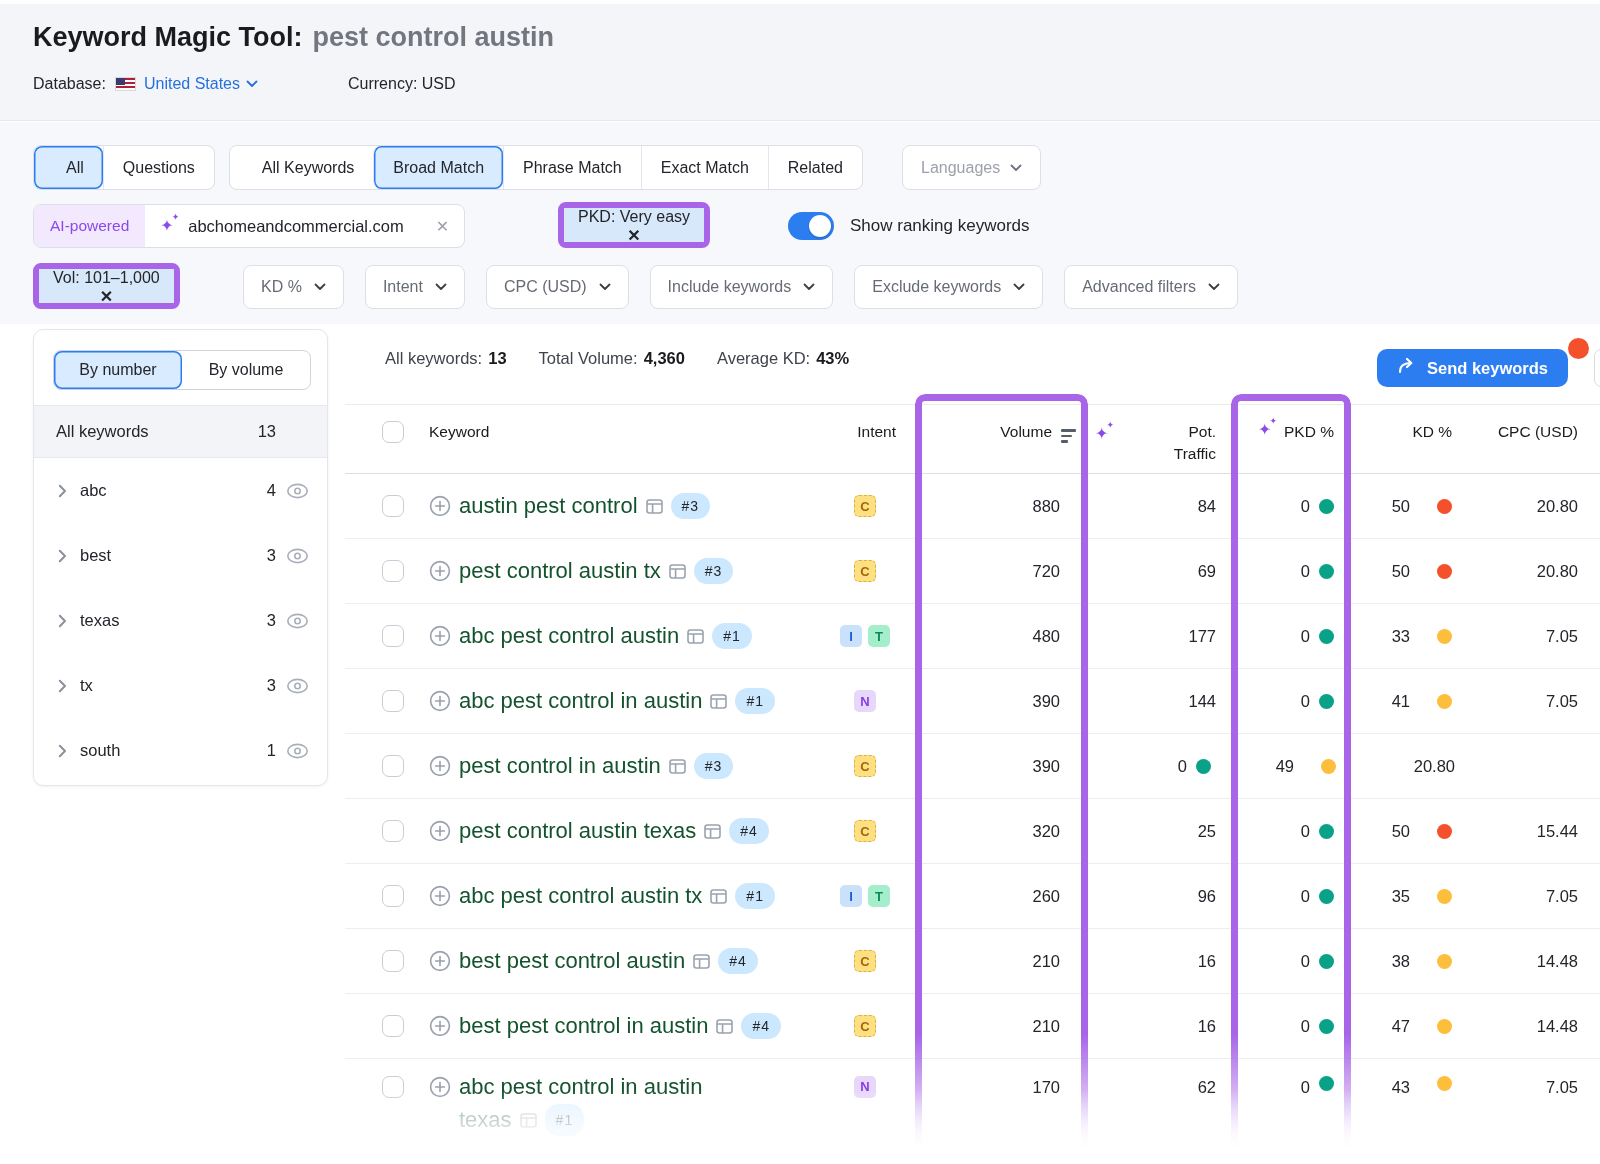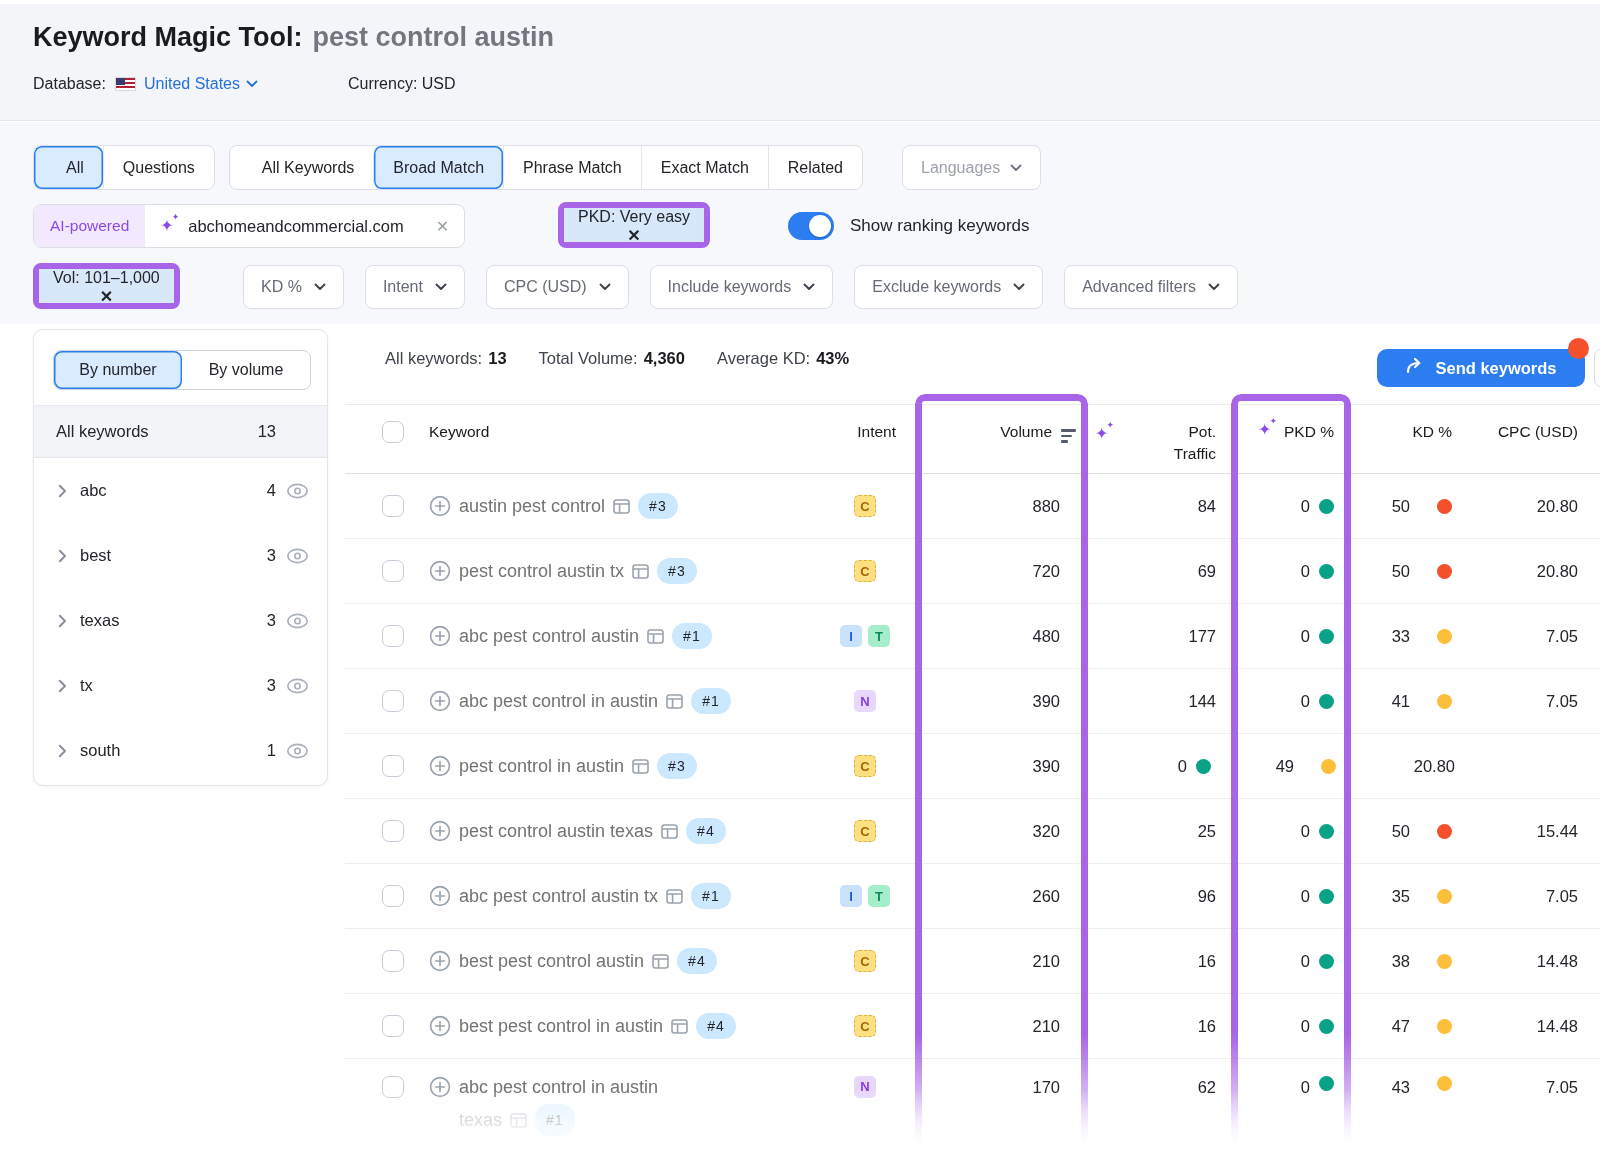--- a/index.html
+++ b/index.html
@@ -65,21 +65,21 @@
   .all-kw-band { position:absolute; left:0; top:75px; width:293px; height:53px; background:#F3F4F8; border-top:1px solid #E7E9EE; border-bottom:1px solid #E7E9EE; display:flex; align-items:center; justify-content:space-between; padding:0 51px 0 22px; font-size:16.5px; color:#23252B; }
   .groups { position:absolute; left:0; top:128px; width:293px; }
   .group-row { height:65px; display:flex; align-items:center; padding:0 18px 0 24px; cursor:pointer; }
   .group-row .g-label { margin-left:13px; font-size:16.5px; color:#23252B; flex:1; }
   .group-row .g-count { font-size:16.5px; color:#23252B; text-align:right; min-width:20px; }
   .group-row .g-eye { margin-left:10px; display:flex; }
 
   
   .stats-row { position:absolute; left:385px; top:345px; display:flex; gap:32px; font-size:16.5px; color:#3F434C; }
   .stats-row b { color:#1A1B1E; margin-left:6px; }
-  .send-btn { position:absolute; left:1377px; top:345px; width:208px; height:38px; background:#2C7DF0; border-radius:10px; display:flex; align-items:center; justify-content:center; gap:10px; color:#fff; font-size:16.5px; font-weight:bold; cursor:pointer; }
+  .send-btn { position:absolute; left:1377px; top:345px; width:191px; height:38px; background:#2C7DF0; border-radius:10px; display:flex; align-items:center; justify-content:center; gap:10px; color:#fff; font-size:16.5px; font-weight:bold; cursor:pointer; }
   .send-badge { position:absolute; left:1568px; top:334px; width:21px; height:21px; border-radius:50%; background:#F4502C; z-index:6; }
   .sliver-btn { position:absolute; left:1594px; top:345px; width:14px; height:38px; background:#fff; border:1px solid #D9DCE3; border-radius:8px; }
 
   
   .table-wrap { position:absolute; left:345px; top:400px; width:1255px; }
   .thead-row, .trow { display:grid; grid-template-columns:75px 410px 70px 181px 140px 123px 116px 123px; }
   .thead-row { height:70px; border-top:1px solid #E9EBEF; border-bottom:1px solid #DCDFE5; position:relative; font-size:15.5px; font-weight:500; color:#1A1B1E; }
   .hcell { display:flex; align-items:flex-start; padding-top:16px; line-height:22px; }
   .hcell.right { justify-content:flex-end; }
   .vol-hbg { position:absolute; left:577px; top:0; width:159px; height:69px; background:#E3E5EA; z-index:-1; }
@@ -90,21 +90,21 @@
   .sort-icon i:nth-child(1){width:15px;} .sort-icon i:nth-child(2){width:11px;} .sort-icon i:nth-child(3){width:7px;}
   .pot-head { text-align:right; }
 
   .trow { height:65px; border-bottom:1px solid #ECEEF2; background:#fff; }
   .cell { display:flex; align-items:center; }
   .cell.right { justify-content:flex-end; font-size:16.5px; color:#23252B; }
   .c-check { padding-left:37px; }
   .checkbox { width:22px; height:22px; border:1.5px solid #C7CCD6; border-radius:7px; background:#fff; cursor:pointer; flex:none; }
   .c-keyword { padding-left:9px; gap:8px; align-items:center; }
   .plus-icon { display:flex; flex:none; cursor:pointer; }
-  .kw-link { color:#737373; font-size:18px; text-decoration:none; cursor:pointer; white-space:nowrap; }
+  .kw-link { color:#14532d; font-size:22px; text-decoration:none; cursor:pointer; white-space:nowrap; }
   .serp-icon { display:flex; flex:none; cursor:pointer; }
   .pos-pill { background:#CBE8FF; color:#23252B; border-radius:14px; padding:5px 11px; font-size:14px; letter-spacing:1px; white-space:nowrap; }
   .c-intent { justify-content:center; gap:6px; }
   .intent-badge { width:22px; height:22px; border-radius:5px; display:flex; align-items:center; justify-content:center; font-size:13px; font-weight:bold; }
   .c-volume { padding-right:21px; } .c-pot { padding-right:5px; } .c-cpc { padding-right:5px; }
   .c-pkd { padding-right:10px; gap:9px; } .c-kd { padding-right:8px; gap:27px; }
   .dot { width:15px; height:15px; border-radius:50%; flex:none; }
   .trow.last { height:109px; border-bottom:none; align-items:start; }
   .trow.last .cell { align-items:flex-start; padding-top:17px; line-height:22px; }
   .kw-lines { display:flex; flex-direction:column; gap:6px; }

